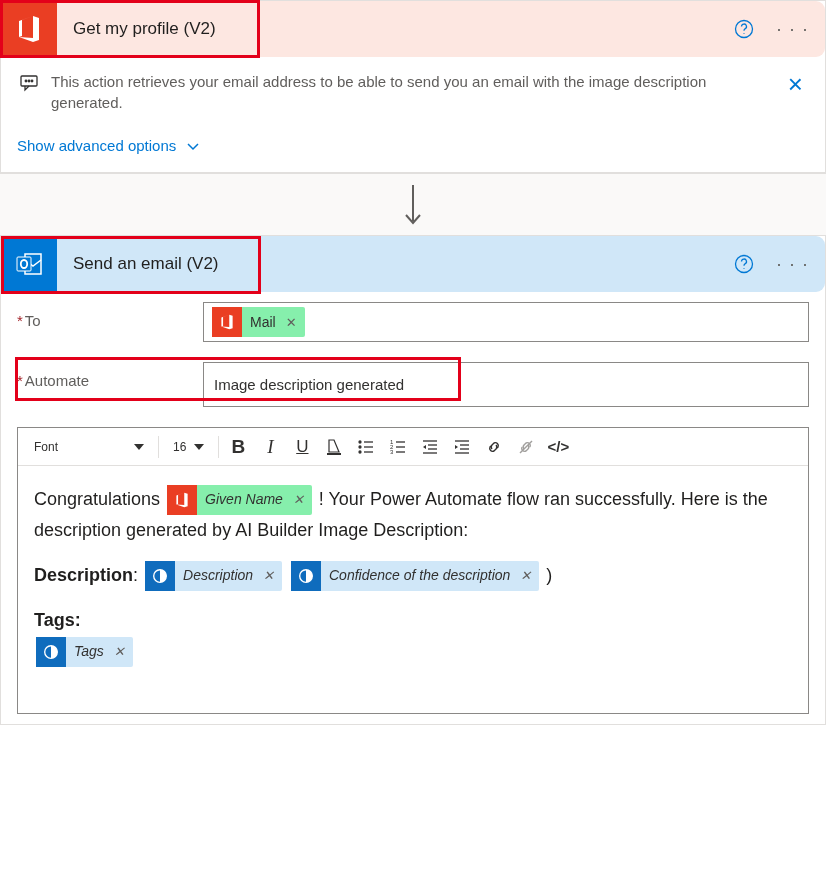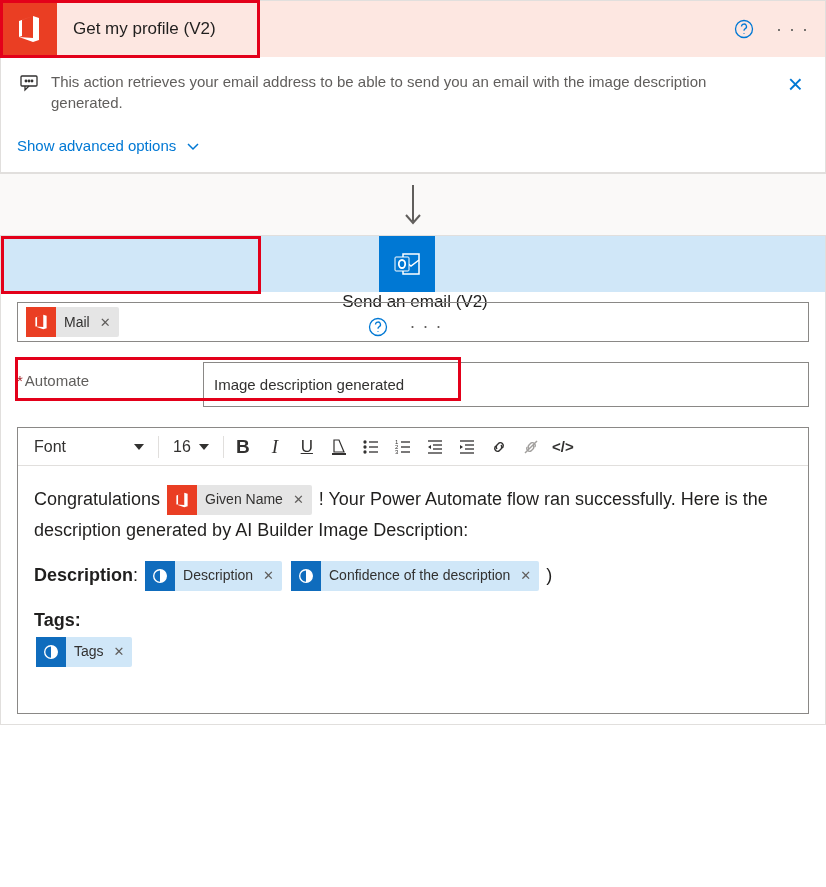--- a/index.html
+++ b/index.html
@@ -1,21 +1,21 @@
 <!DOCTYPE html>
 <html><head>
 <meta charset="utf-8">
 <style>
   * { box-sizing: border-box; margin: 0; padding: 0; }
   body { font-family: "Segoe UI", -apple-system, sans-serif; font-size: 14px; color: #323130; width: 826px; background: #fff; }
 
   .card { border: 1px solid #e1dfdd; background: #fff; }
-  .card-header { display: flex; align-items: center; height: 56px; padding-right: 12px; }
+  .card-header { display: flex; align-items: center; height: 56px; padding-right: 12px; border-radius: 9px; }
   .card-header.pink { background: #fde7e1; }
-  .card-header.blue { background: #d0e7f8; flex-direction: column; }
+  .card-header.blue { background: #d0e7f8; }
   .svc-icon { width: 56px; height: 56px; display: flex; align-items: center; justify-content: center; flex-shrink: 0; }
   .svc-icon.orange { background: #ea3e23; }
   .svc-icon.darkblue { background: #0078d4; }
   .svc-icon svg { width: 32px; height: 32px; }
   .card-title { flex: 1; font-size: 17px; font-weight: 400; color: #201f1e; padding-left: 16px; }
   .card-actions { display: flex; align-items: center; gap: 18px; }
   .help-btn { color: #0078d4; width: 20px; height: 20px; display: flex; align-items: center; justify-content: center; cursor: pointer; font-size: 18px; }
   .more-btn { color: #605e5c; cursor: pointer; padding: 4px; font-size: 18px; letter-spacing: 1px; }
 
   .red-hl { position: absolute; border: 3px solid #e3001a; pointer-events: none; z-index: 10; }
@@ -33,41 +33,41 @@
   .connector svg { width: 22px; height: 44px; }
 
   .form-row { display: flex; align-items: flex-start; padding: 10px 16px; }
   .form-label { width: 186px; padding-top: 10px; font-size: 15px; color: #605e5c; }
   .form-label .req { color: #a4262c; margin-right: 2px; }
   .form-control { flex: 1; }
   .input-box { border: 1px solid #8a8886; min-height: 40px; display: flex; align-items: center; padding: 4px 8px; font-size: 15px; }
   .input-box.text { padding: 13px 10px; }
 
   .token { display: inline-flex; align-items: center; border-radius: 2px; height: 30px; }
-  .token.orange { background: #e5e5e5; }
+  .token.orange { background: #86efac; }
   .token.blue { background: #d0e7f8; }
   .token-icon { width: 30px; height: 30px; display: flex; align-items: center; justify-content: center; flex-shrink: 0; }
   .token-icon.orange { background: #ea3e23; }
   .token-icon.blue { background: #0f6cbd; }
   .token-label { padding: 0 8px; font-size: 14px; color: #323130; }
   .token-x { padding: 0 8px 0 2px; cursor: pointer; font-size: 13px; color: #605e5c; }
 
   .editor { border: 1px solid #8a8886; }
   .toolbar { display: flex; align-items: center; height: 38px; border-bottom: 1px solid #e1dfdd; padding: 0 6px; gap: 2px; }
-  .tb-select { display: flex; align-items: center; gap: 8px; padding: 0 10px; font-size: 16px; cursor: pointer; height: 100%; }
+  .tb-select { display: flex; align-items: center; gap: 8px; padding: 0 10px; font-size: 12px; cursor: pointer; height: 100%; }
   .tb-select.font { width: 130px; justify-content: space-between;}
   .tb-btn { width: 30px; height: 30px; display: flex; align-items: center; justify-content: center; cursor: pointer; color: #323130; font-size: 18px; }
   .tb-btn svg { width: 18px; height: 18px; }
   .tb-btn.disabled { color: #a19f9d; }
   .sep { width: 1px; height: 22px; background: #e1dfdd; margin: 0 2px; }
 
   .editor-body { padding: 18px 16px 32px 16px; font-size: 18px; line-height: 1.7; color: #201f1e; }
   .editor-body .blk { margin-bottom: 14px; }
   .editor-body strong { font-weight: 600; }
-  .inline-token { vertical-align: middle; margin: 0 2px; }
+  .inline-token { vertical-align: middle; margin: 0 2px; font-style: italic; }
 
   .wrap { position: relative; }
 </style>
 </head>
 <body>
 
 <div class="wrap">
 
   <div class="card">
     <div class="card-header pink">
@@ -137,20 +137,21 @@
               <path d="M7.5 7.5 a2.5 2.5 0 1 1 3.5 2.3 c-1 .5-1 1.2-1 2"></path>
               <circle cx="10" cy="14.5" r="0.6" fill="currentColor" stroke="none"></circle>
             </svg>
         </div>
         <div class="more-btn">· · ·</div>
       </div>
     </div>
     <div class="red-hl" style="left:0;top:0;width:260px;height:58px;"></div>
 
     <div class="form-row">
+      <div class="form-label"><span class="req">*</span><span>To</span></div>
       <div class="form-control">
         <div class="input-box">
           <span class="token orange">
             <span class="token-icon orange">
               <svg viewBox="0 0 32 32" width="18" height="18">
                   <path fill="#fff" d="M20 3 L9 7 L9 23 L6 24 L6 8 L20 3 L26 5 L26 27 L20 29 L6 24 L20 25 Z"></path>
                 </svg>
             </span>
             <span class="token-label">Mail</span>
             <span class="token-x">✕</span>

